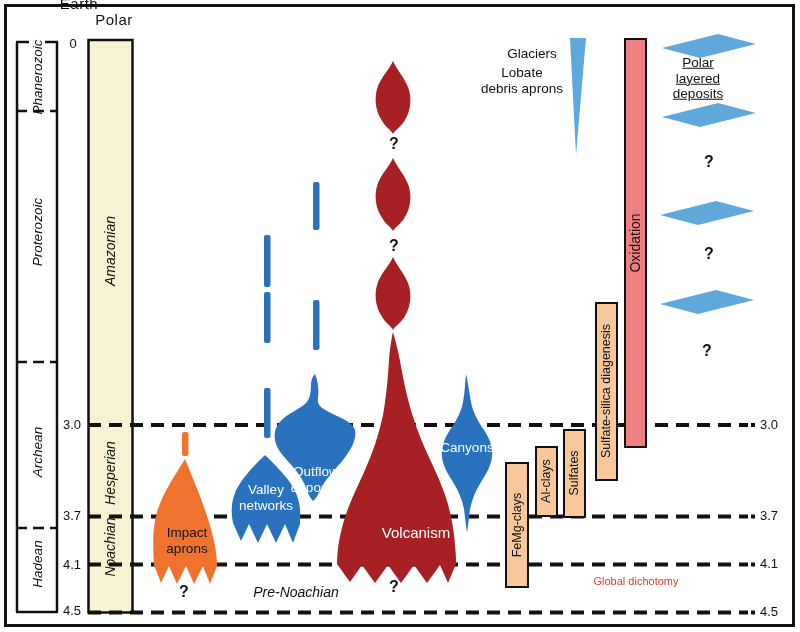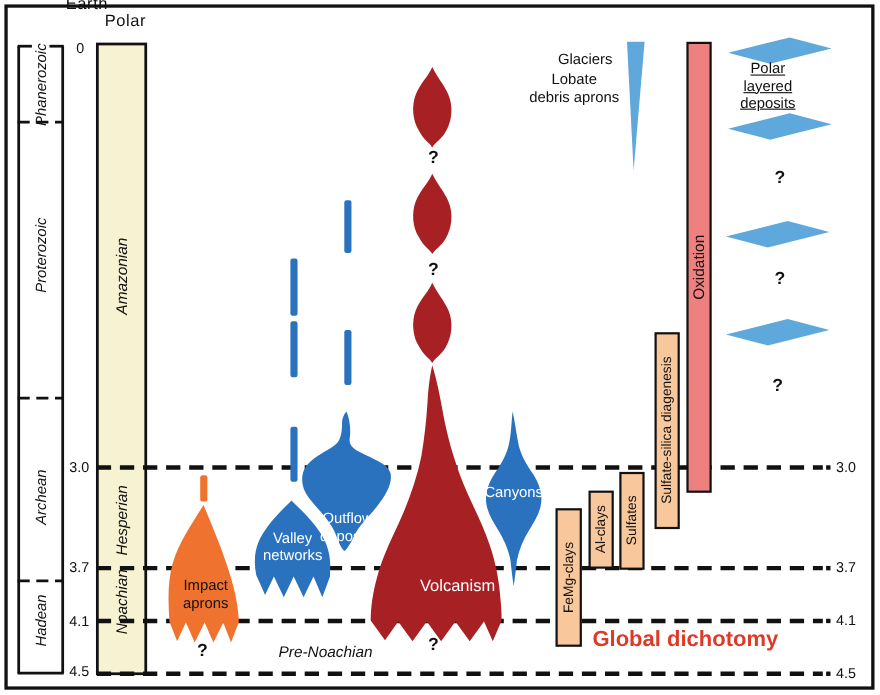--- a/index.html
+++ b/index.html
@@ -11,21 +11,21 @@
   .t{position:absolute;transform:translate(-50%,-50%);color:#111;white-space:nowrap;
      font-size:13.5px;line-height:16px;text-align:center;}
   .vt{position:absolute;transform:translate(-50%,-50%) rotate(-90deg);color:#111;
       white-space:nowrap;font-size:13.5px;}
   .italic{font-style:italic;}
   .white{color:#fff;}
   .tick{font-size:13px;}
   .hdr{font-size:15px;letter-spacing:0.5px;}
   .q{font-size:16px;font-weight:bold;}
   .barlab{font-size:12.5px;}
-  .red-note{color:#dc3b28;font-weight:bold;font-size:20px;}
+  .red-note{color:#dc3b28;font-weight:normal;font-size:11px;margin-left:13px;}
   .multi{line-height:15.5px;}
 </style>
 </head>
 <body>
 
 <div id="stage">
   <div id="frame"></div>
 
   <svg width="800" height="632" viewBox="0 0 800 632">
 

